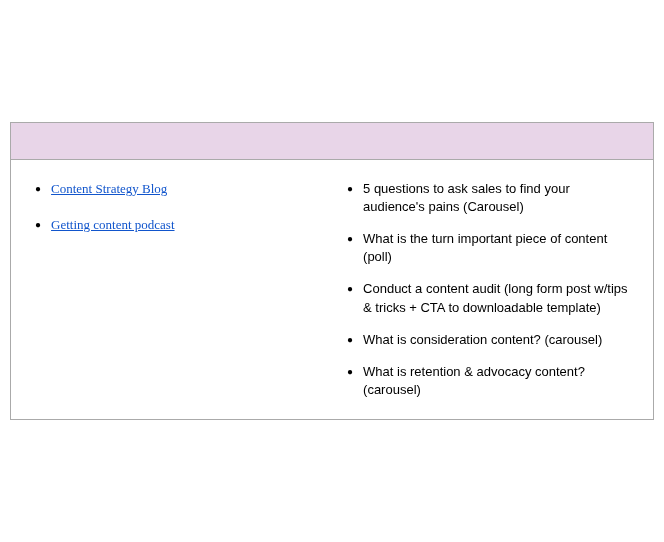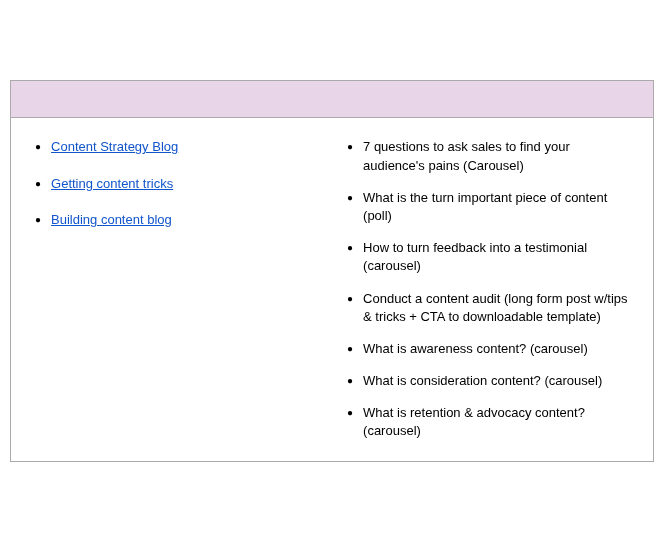--- a/index.html
+++ b/index.html
@@ -26,20 +26,21 @@
       border-bottom: 1px solid #aaa;
     }
     .content {
       padding: 20px 24px;
       display: flex;
       gap: 0;
     }
     .left-col {
       flex: 1;
       padding-right: 20px;
+      font-family: Liberation Serif, serif;
     }
     .right-col {
       flex: 1;
       padding-left: 10px;
       border-left: none;
     }
     ul {
       list-style: none;
       padding: 0;
     }
@@ -75,44 +76,35 @@
 <div class="container">
   <div class="header"></div>
   <div class="content">
     <div class="left-col">
       <ul>
 
       <li>
             <a href="#" class="link">Content Strategy Blog</a>
           </li>
           <li>
-            <a href="#" class="link">Getting content tricks</a>
-          </li>
-          <li>
-            <a href="#" class="link">Building content blog</a>
+            <a href="#" class="link">Getting content podcast</a>
           </li>
         </ul>
     </div>
     <div class="right-col">
       <ul>
 
       <li>
-            <span>7 questions to ask sales to find your audience's pains (Carousel)</span>
+            <span>5 questions to ask sales to find your audience's pains (Carousel)</span>
           </li>
           <li>
             <span>What is the turn important piece of content (poll)</span>
           </li>
           <li>
-            <span>How to turn feedback into a testimonial (carousel)</span>
-          </li>
-          <li>
             <span>Conduct a content audit (long form post w/tips &amp; tricks + CTA to downloadable template)</span>
-          </li>
-          <li>
-            <span>What is awareness content? (carousel)</span>
           </li>
           <li>
             <span>What is consideration content? (carousel)</span>
           </li>
           <li>
             <span>What is retention &amp; advocacy content? (carousel)</span>
           </li>
         </ul>
     </div>
   </div>

